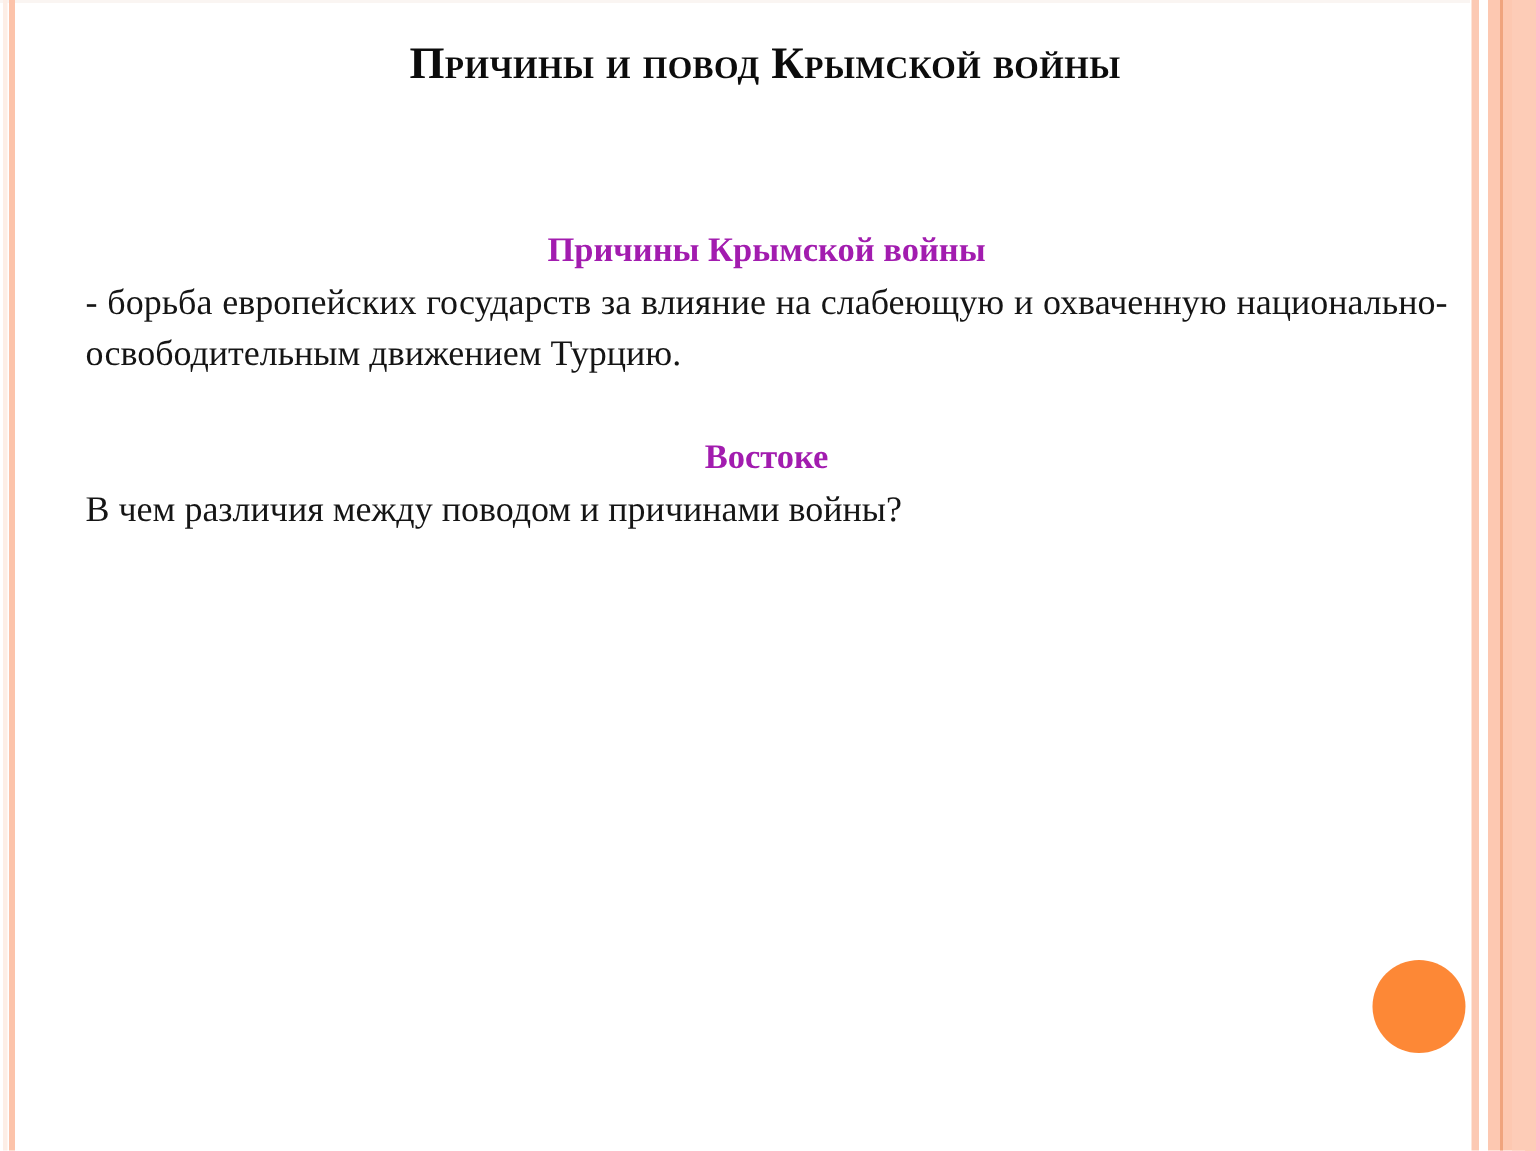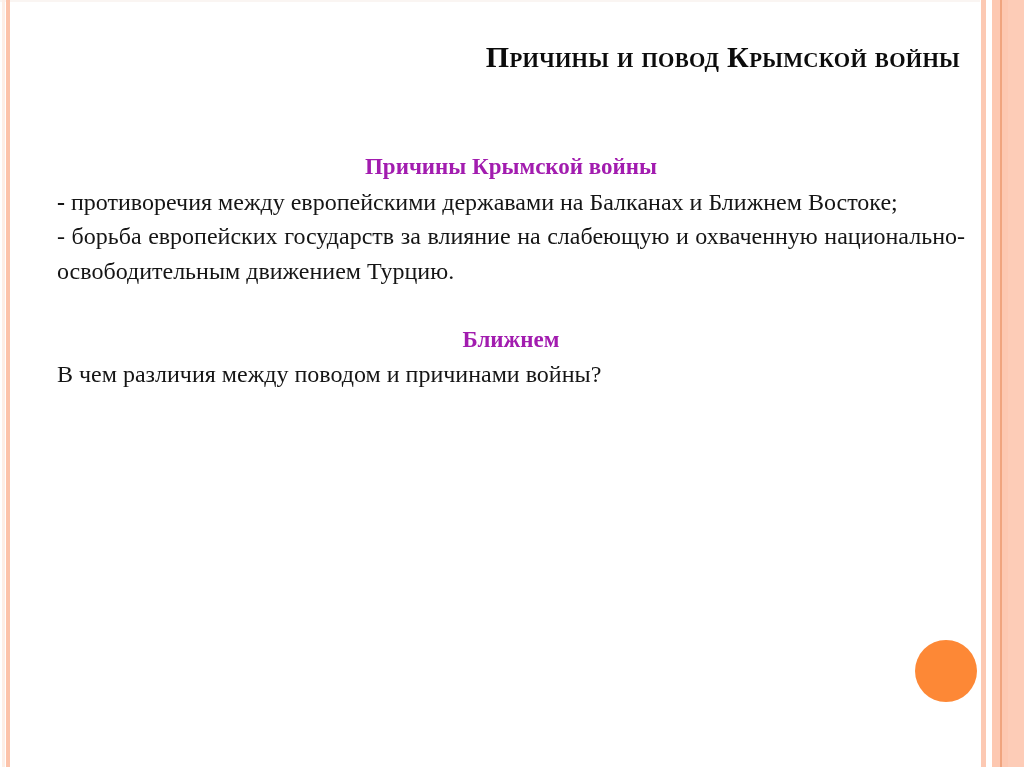--- a/index.html
+++ b/index.html
@@ -47,22 +47,22 @@
       position: absolute; left: 1000px; top: 0; width: 2px; height: 767px;
       background: #f0a47e;
     }
     .top-rule {
       position: absolute; left: 0; top: 0; width: 980px; height: 2px;
       background: #faf5f2;
     }
 
     .title {
       position: absolute;
-      left: 60px; top: 40px; width: 900px;
-      text-align: right;
+      left: 60px; top: 26px; width: 900px;
+      text-align: center;
       font-family: "Liberation Serif", "DejaVu Serif", serif;
       font-weight: bold;
       font-size: 30px;
       letter-spacing: 0.3px;
       font-variant: small-caps;
       color: #0c0c0c;
     }
 
     .content {
       position: absolute;
@@ -103,27 +103,26 @@
   <div class="stripe-right-thin"></div>
   <div class="stripe-right-band"></div>
   <div class="stripe-right-band2"></div>
   <div class="stripe-right-line"></div>
 
   <div class="title">Причины и повод Крымской войны</div>
 
   <div class="content">
     <div class="heading">Причины Крымской войны</div>
 
-    <p class="para last-line-left"><span class="dash-bold">-</span><span> противоречия между европейскими державами на Балканах и Ближнем Востоке;</span></p>
 
     <p class="para last-line-left"><span>-</span><span> борьба европейских государств за влияние на слабеющую и охваченную национально-освободительным движением Турцию.</span></p>
 
     <div class="gap"></div>
 
-    <div class="heading">Ближнем</div>
+    <div class="heading">Востоке</div>
 
     <p class="para last-line-left">В чем различия между поводом и причинами войны?</p>
     <div class="gap"></div>
     <div class="gap"></div>
   </div>
 
   <div class="orange-dot"></div>
 </div>
 
 </body></html>

